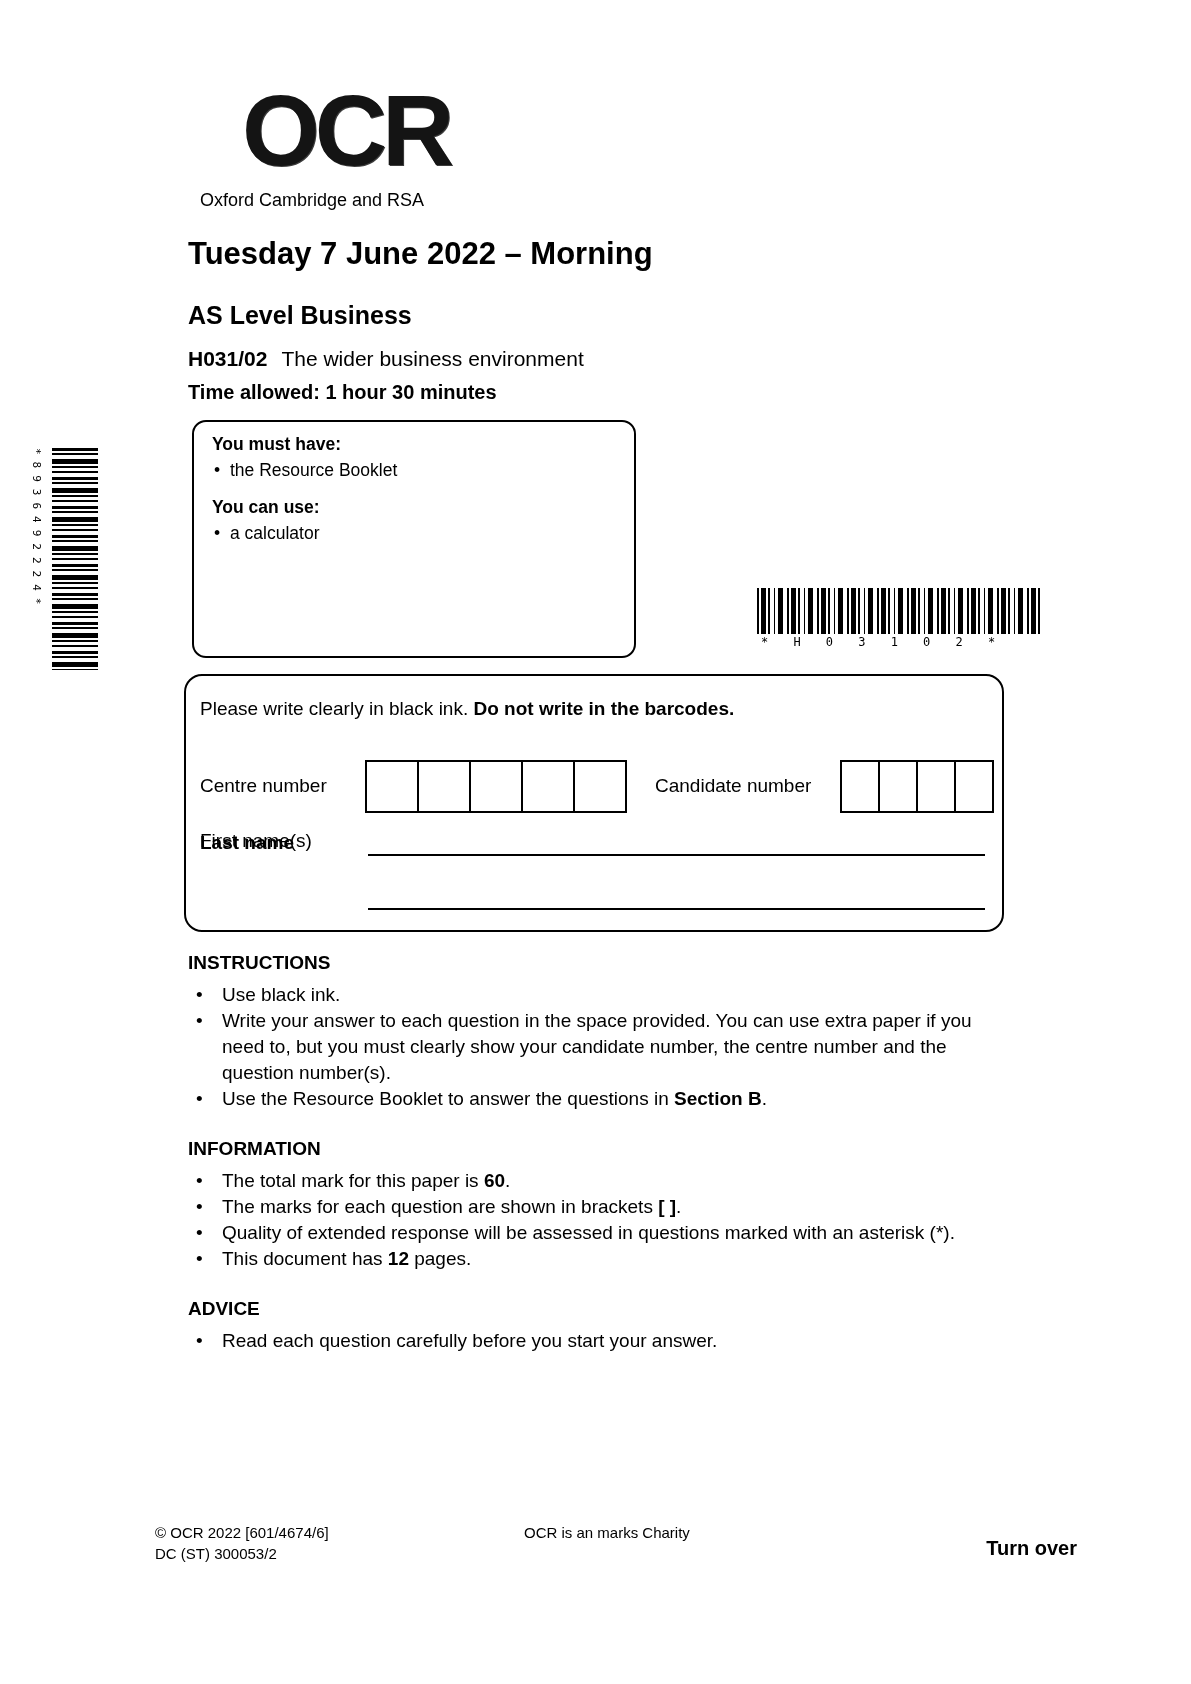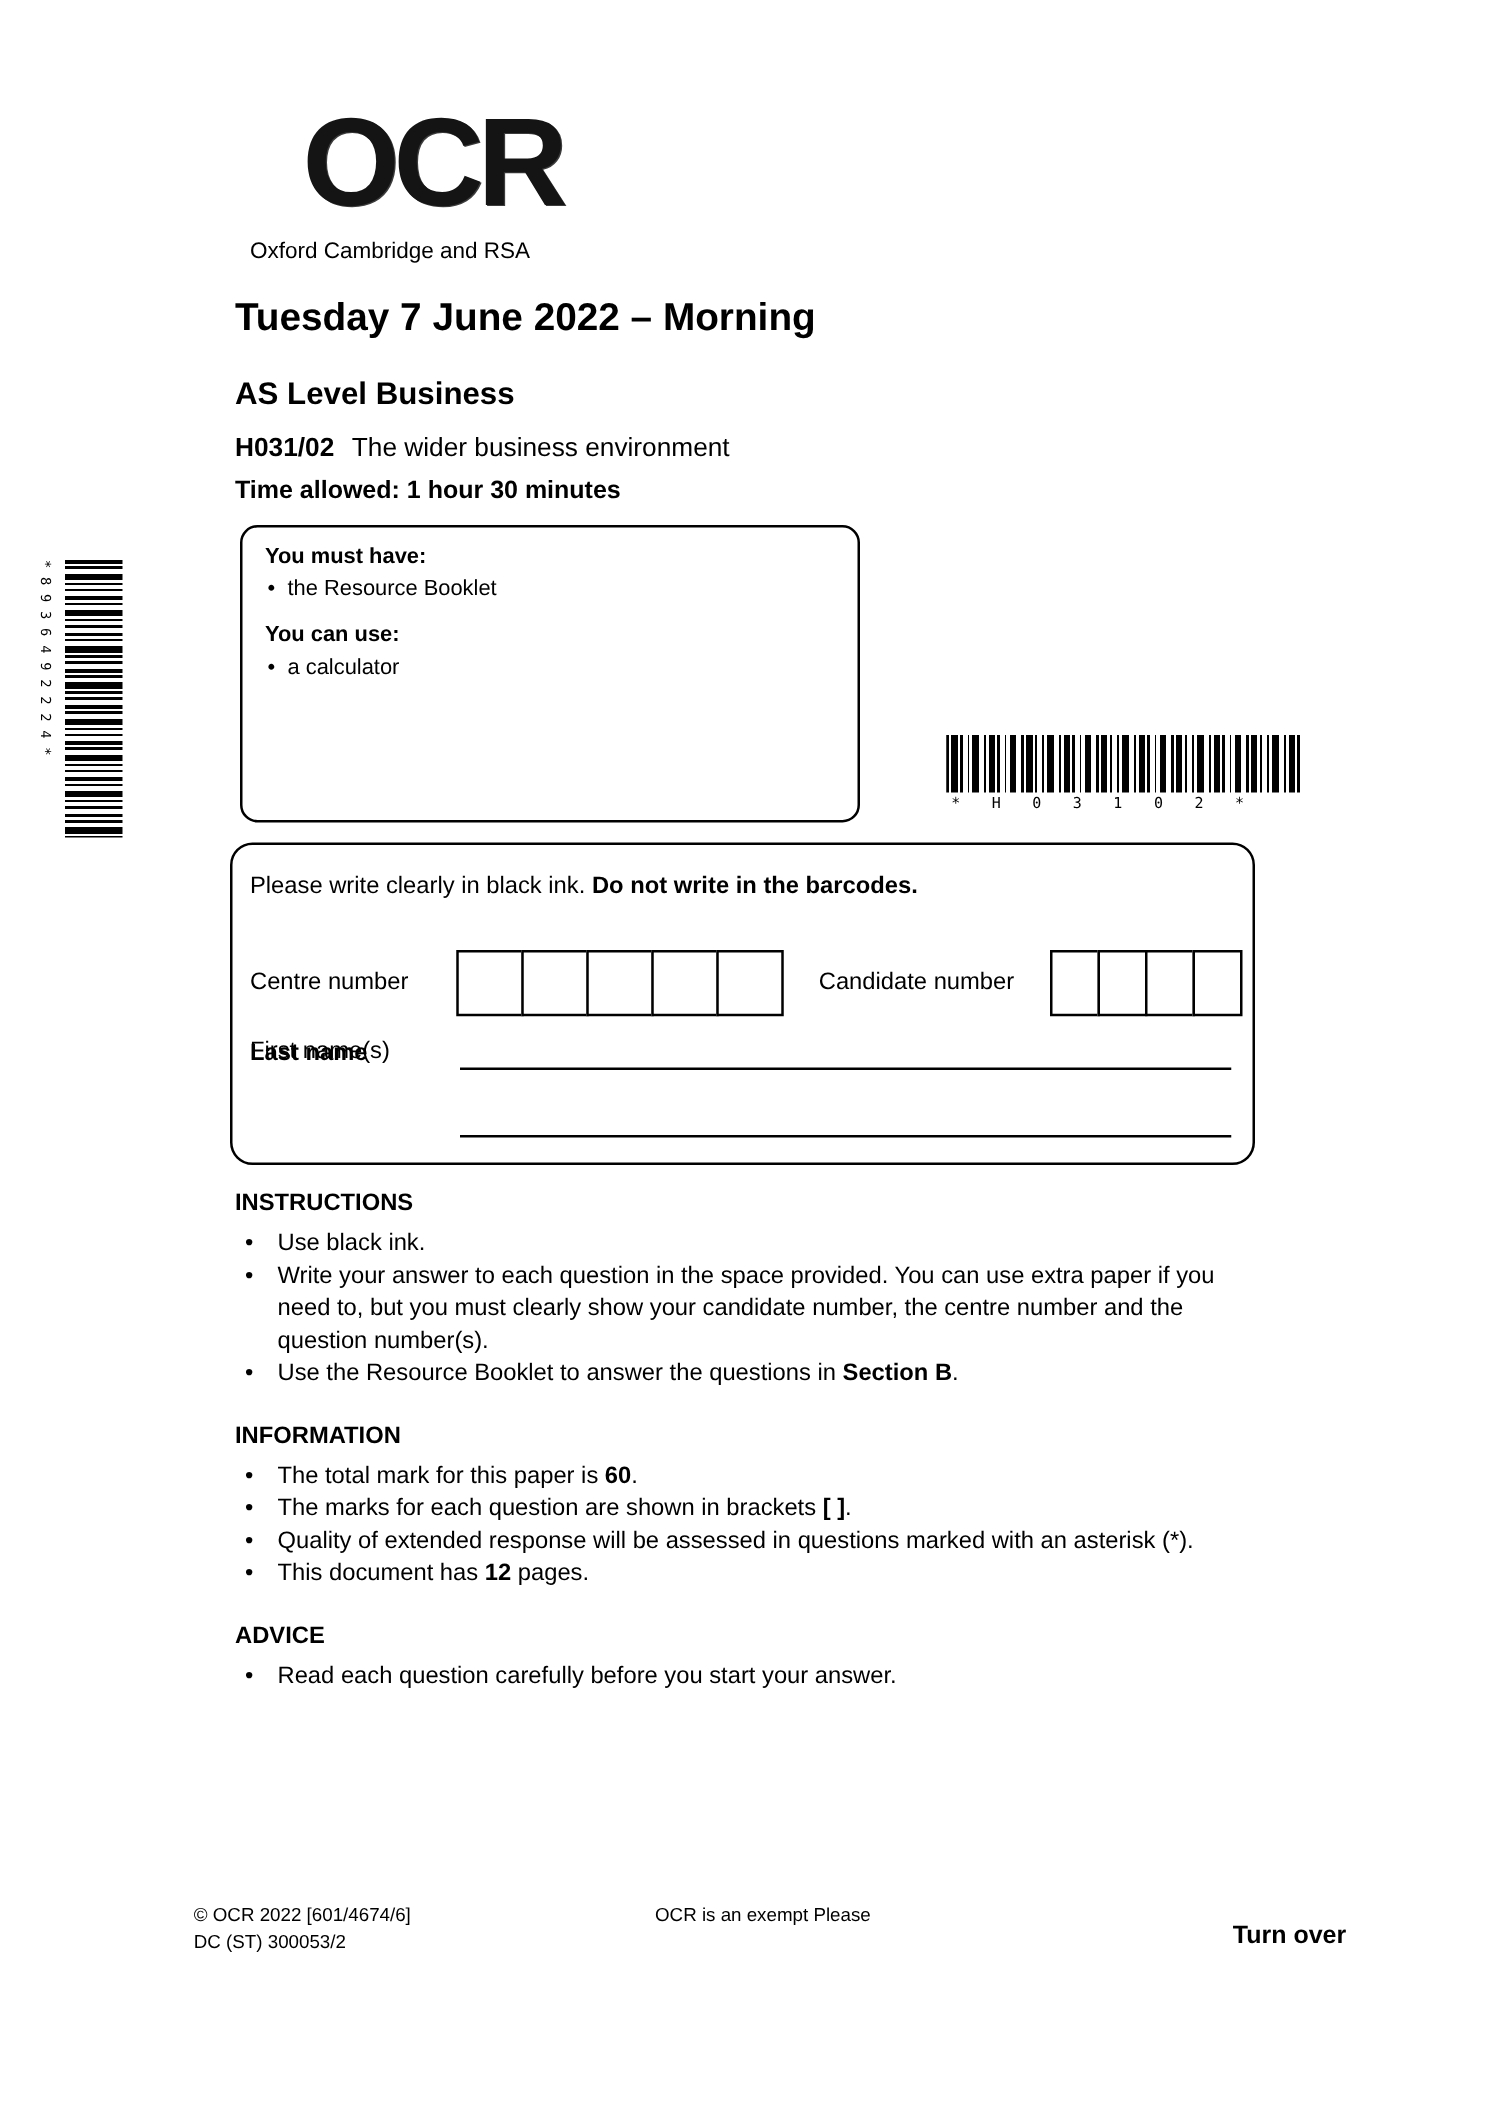--- a/index.html
+++ b/index.html
@@ -16,21 +16,21 @@
   .tagline{position:absolute; left:200px; top:190px; font-size:18px; color:#000;}
   
   .title{position:absolute; left:188px; top:236px; font-size:31px; font-weight:bold;}
   .level{position:absolute; left:188px; top:301px; font-size:25px; font-weight:bold;}
   .paper-line{position:absolute; left:188px; top:347px; font-size:21px;}
   .paper-line .code{font-weight:bold;}
   .paper-line .name{margin-left:14px;}
   .time-allowed{position:absolute; left:188px; top:381px; font-size:20px; font-weight:bold;}
   
   .req-box{
-    position:absolute; left:192px; top:420px; width:496px; height:238px;
+    position:absolute; left:192px; top:420px; width:444px; height:238px;
     border:2.5px solid #000; border-radius:14px; box-sizing:border-box;
     padding:12px 18px; font-size:17.5px;
   }
   .req-box .blabel{font-weight:bold;}
   .req-box .bitem{position:relative; padding-left:18px; margin-top:5px;}
   .req-box .bitem::before{content:"•"; position:absolute; left:2px;}
   .req-box .gap{margin-top:16px;}
   
   .vbar-text{
     position:absolute; left:30px; top:448px; height:226px;
@@ -166,16 +166,16 @@
     <ul class="blist nowrap">
       <li><span>Read each question carefully before you start your answer.</span><span class="bold"></span><span></span></li>
     </ul>
 
   </div>
 
   <div class="foot-left">
     <div>© OCR 2022  [601/4674/6]</div>
     <div>DC (ST) 300053/2</div>
   </div>
-  <div class="foot-center">OCR is an exempt Please</div>
+  <div class="foot-center">OCR is an marks Charity</div>
   <div class="foot-right">Turn over</div>
 
 </div>
 
 </body></html>

